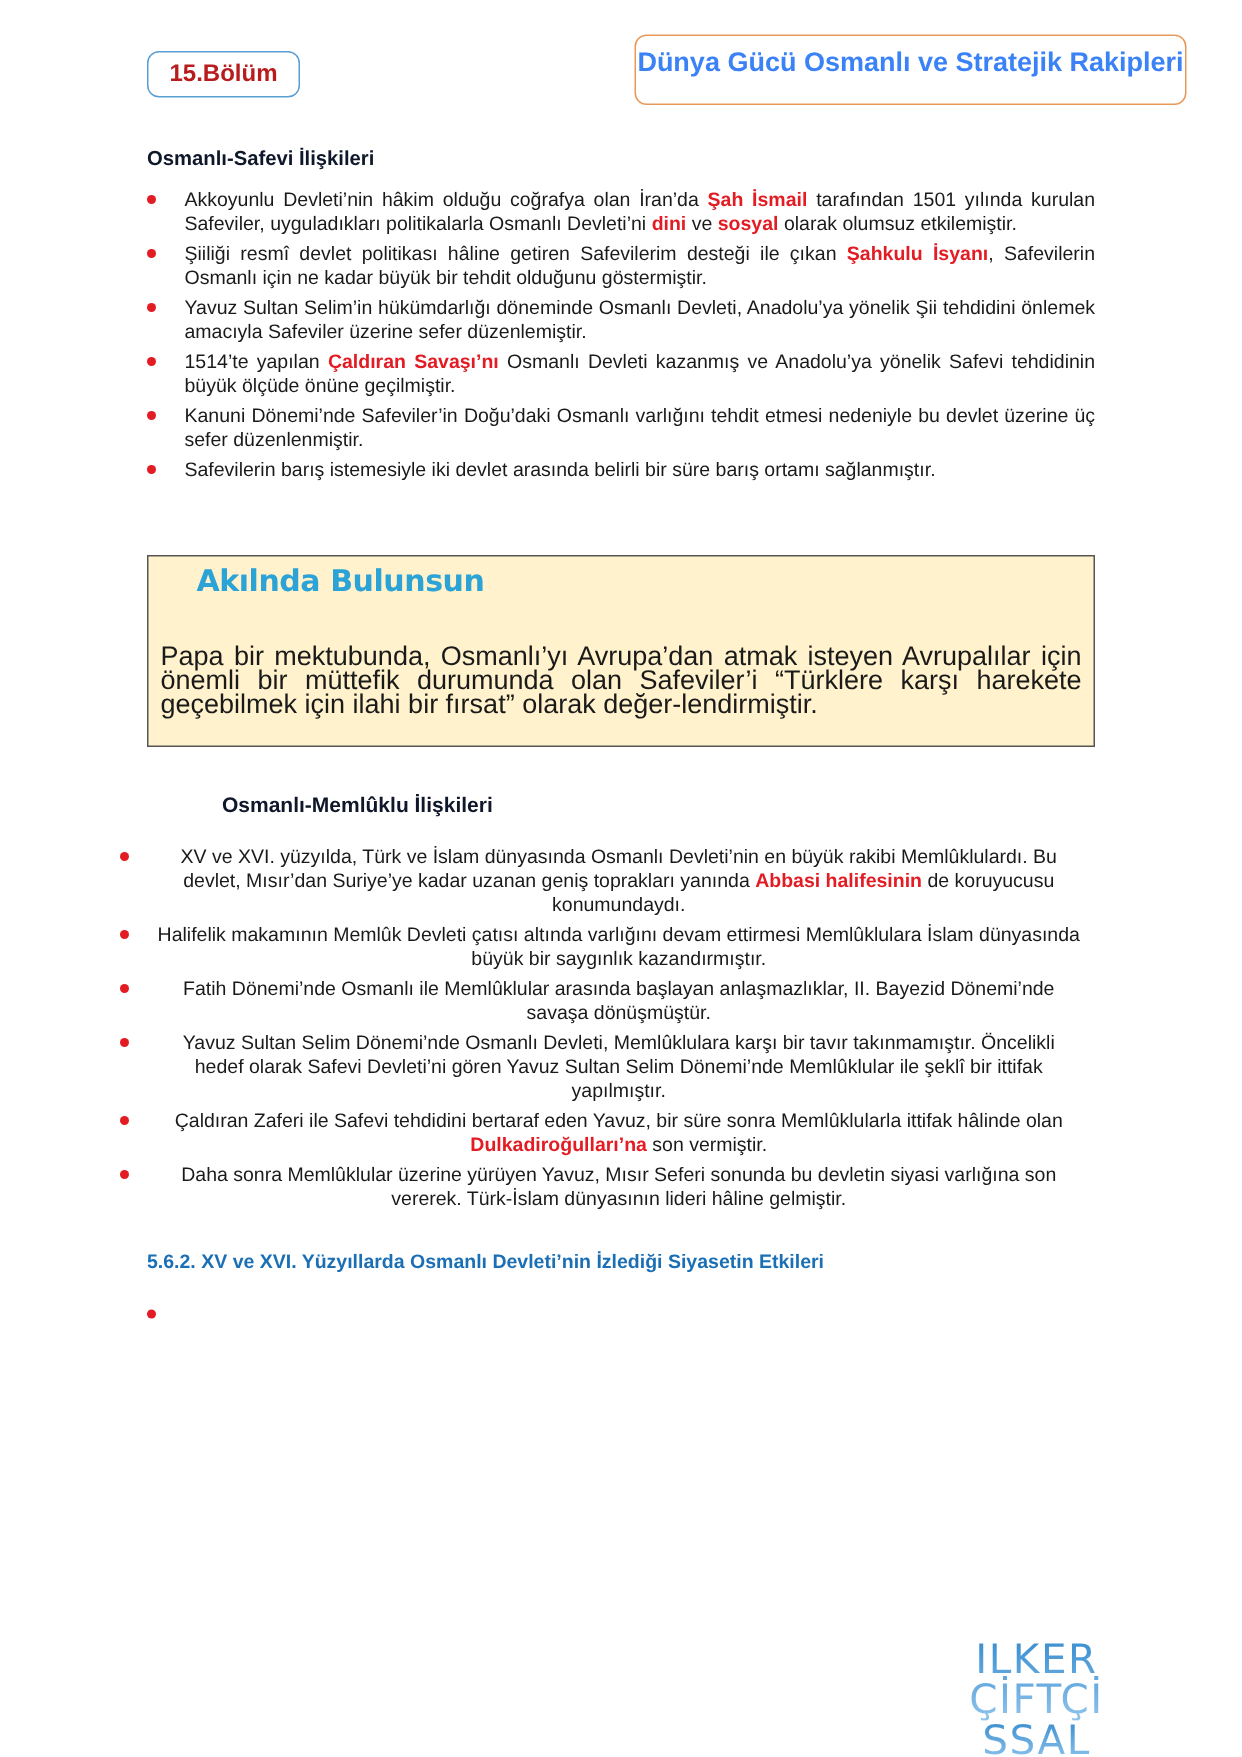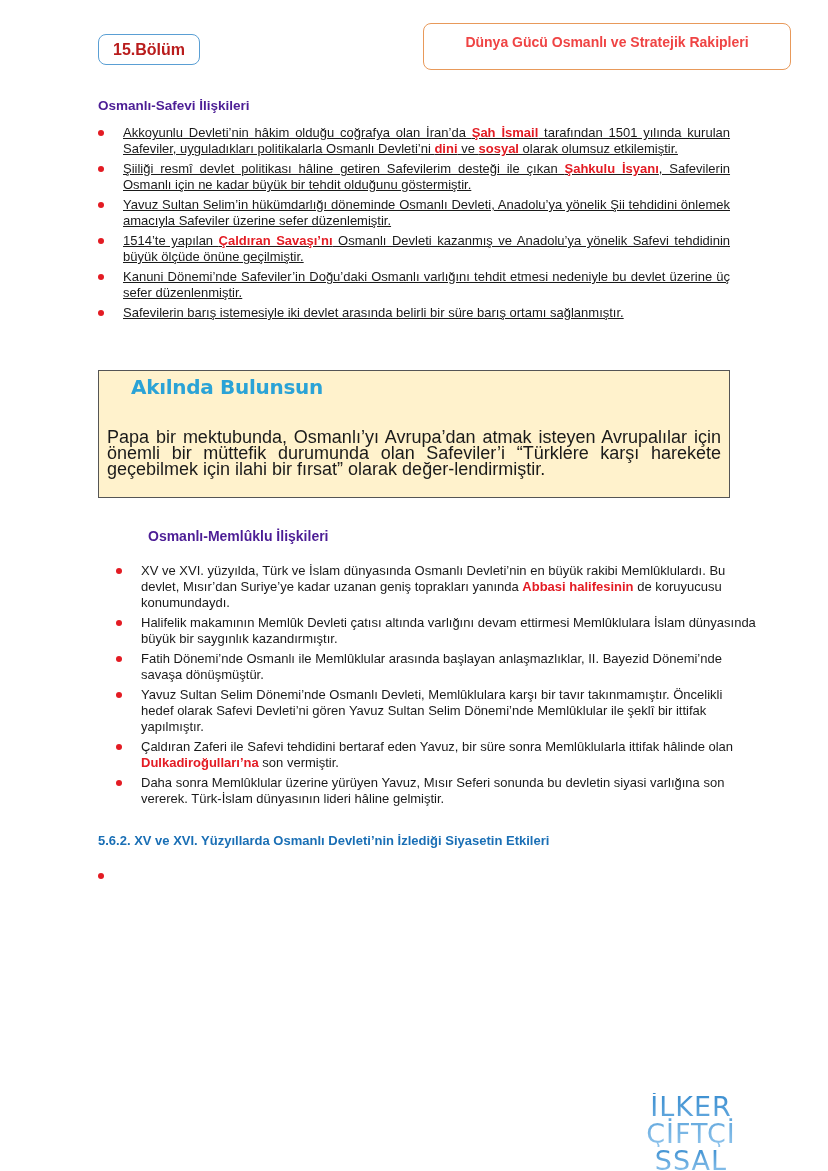--- a/index.html
+++ b/index.html
@@ -5,27 +5,27 @@
     html, body { margin: 0; padding: 0; background: #ffffff; }
     body { width: 828px; height: 1171px; position: relative; overflow: hidden;
            font-family: "Liberation Sans", sans-serif; color: #1a1a1a; }
     .chapter-box { position: absolute; left: 98px; top: 34px; width: 102px; height: 31px;
                    border: 1.5px solid #5a9fd4; border-radius: 8px; box-sizing: border-box;
                    display: flex; align-items: center; justify-content: center;
                    color: #b91c1c; font-weight: bold; font-size: 16px; }
     .title-box { position: absolute; left: 423px; top: 23px; width: 368px; height: 47px;
                  border: 1.5px solid #e8995a; border-radius: 8px; box-sizing: border-box;
                  display: flex; align-items: center; justify-content: center; padding-bottom: 10px;
-                 color: #ef4444; font-weight: bold; font-size: 14px; }
-    .section-h { position: absolute; color: #4c1d95; font-weight: bold; font-size: 13.5px; }
+                 color: #3b82f6; font-weight: bold; font-size: 18px; }
+    .section-h { position: absolute; color: #0f172a; font-weight: bold; font-size: 13.5px; }
     .blue-h { position: absolute; color: #1a6fb5; font-weight: bold; font-size: 13px; }
     ul.blist { position: absolute; list-style: none; margin: 0; padding: 0; }
     ul.blist li { position: relative; padding-left: 25px; font-size: 13px; line-height: 16px;
                   margin-bottom: 4px; }
-    ul.blist.justify li { text-align: justify; text-decoration: underline; }
+    ul.blist.justify li { text-align: justify; }
     ul.blist li .bullet { position: absolute; left: 0; top: 5px; width: 6px; height: 6px;
                           border-radius: 50%; background: #e31b23; }
     .red { color: #e31b23; font-weight: bold; }
     .note-box { position: absolute; left: 98px; top: 370px; width: 632px; height: 128px;
                 background: #fff2cc; border: 1px solid #555; box-sizing: border-box; }
     .note-title { position: absolute; left: 32px; top: 4px; color: #2ba3d6; font-size: 20px;
                   font-weight: bold; font-family: "DejaVu Sans", sans-serif; letter-spacing: -0.3px; }
     .note-text { position: absolute; left: 8px; top: 58px; width: 614px; font-size: 18px;
                  line-height: 16px; text-align: justify; }
     .signature { position: absolute; left: 606px; top: 1093px; width: 170px; text-align: center;
@@ -56,21 +56,21 @@
   <li><span class="bullet"></span><span>Safevilerin barış istemesiyle iki devlet arasında belirli bir süre barış ortamı sağlanmıştır.</span></li>
 </ul>
 
 <div class="note-box">
   <div class="note-title">Akılnda Bulunsun</div>
   <div class="note-text">Papa bir mektubunda, Osmanlı’yı Avrupa’dan atmak isteyen Avrupalılar için önemli bir müttefik durumunda olan Safeviler’i “Türklere karşı harekete geçebilmek için ilahi bir fırsat” olarak değer-lendirmiştir.</div>
 </div>
 
 <div class="section-h" style="left:148px; top:528px; font-size:14px;">Osmanlı-Memlûklu İlişkileri</div>
 
-<ul class="blist" style="left:116px; top:563px; width:640px;">
+<ul class="blist" style="left:80px; top:563px; width:640px;text-align:center;">
   <li><span class="bullet"></span><span>XV ve XVI. yüzyılda, Türk ve İslam dünyasında Osmanlı Devleti’nin en büyük rakibi Memlûklulardı. Bu devlet, Mısır’dan Suriye’ye kadar uzanan geniş toprakları yanında </span><span class="red">Abbasi halifesinin</span><span> de koruyucusu konumundaydı.</span></li>
   <li><span class="bullet"></span><span>Halifelik makamının Memlûk Devleti çatısı altında varlığını devam ettirmesi Memlûklulara İslam dünyasında büyük bir saygınlık kazandırmıştır.</span></li>
   <li><span class="bullet"></span><span>Fatih Dönemi’nde Osmanlı ile Memlûklular arasında başlayan anlaşmazlıklar, II. Bayezid Dönemi’nde savaşa dönüşmüştür.</span></li>
   <li><span class="bullet"></span><span>Yavuz Sultan Selim Dönemi’nde Osmanlı Devleti, Memlûklulara karşı bir tavır takınmamıştır. Öncelikli hedef olarak Safevi Devleti’ni gören Yavuz Sultan Selim Dönemi’nde Memlûklular ile şeklî bir ittifak yapılmıştır.</span></li>
   <li><span class="bullet"></span><span>Çaldıran Zaferi ile Safevi tehdidini bertaraf eden Yavuz, bir süre sonra Memlûklularla ittifak hâlinde olan </span><span class="red">Dulkadiroğulları’na</span><span> son vermiştir.</span></li>
   <li><span class="bullet"></span><span>Daha sonra Memlûklular üzerine yürüyen Yavuz, Mısır Seferi sonunda bu devletin siyasi varlığına son vererek. Türk-İslam dünyasının lideri hâline gelmiştir.</span></li>
 </ul>
 
 <div class="blue-h" style="left:98px; top:833px;">5.6.2. XV ve XVI. Yüzyıllarda Osmanlı Devleti’nin İzlediği Siyasetin Etkileri</div>
 

